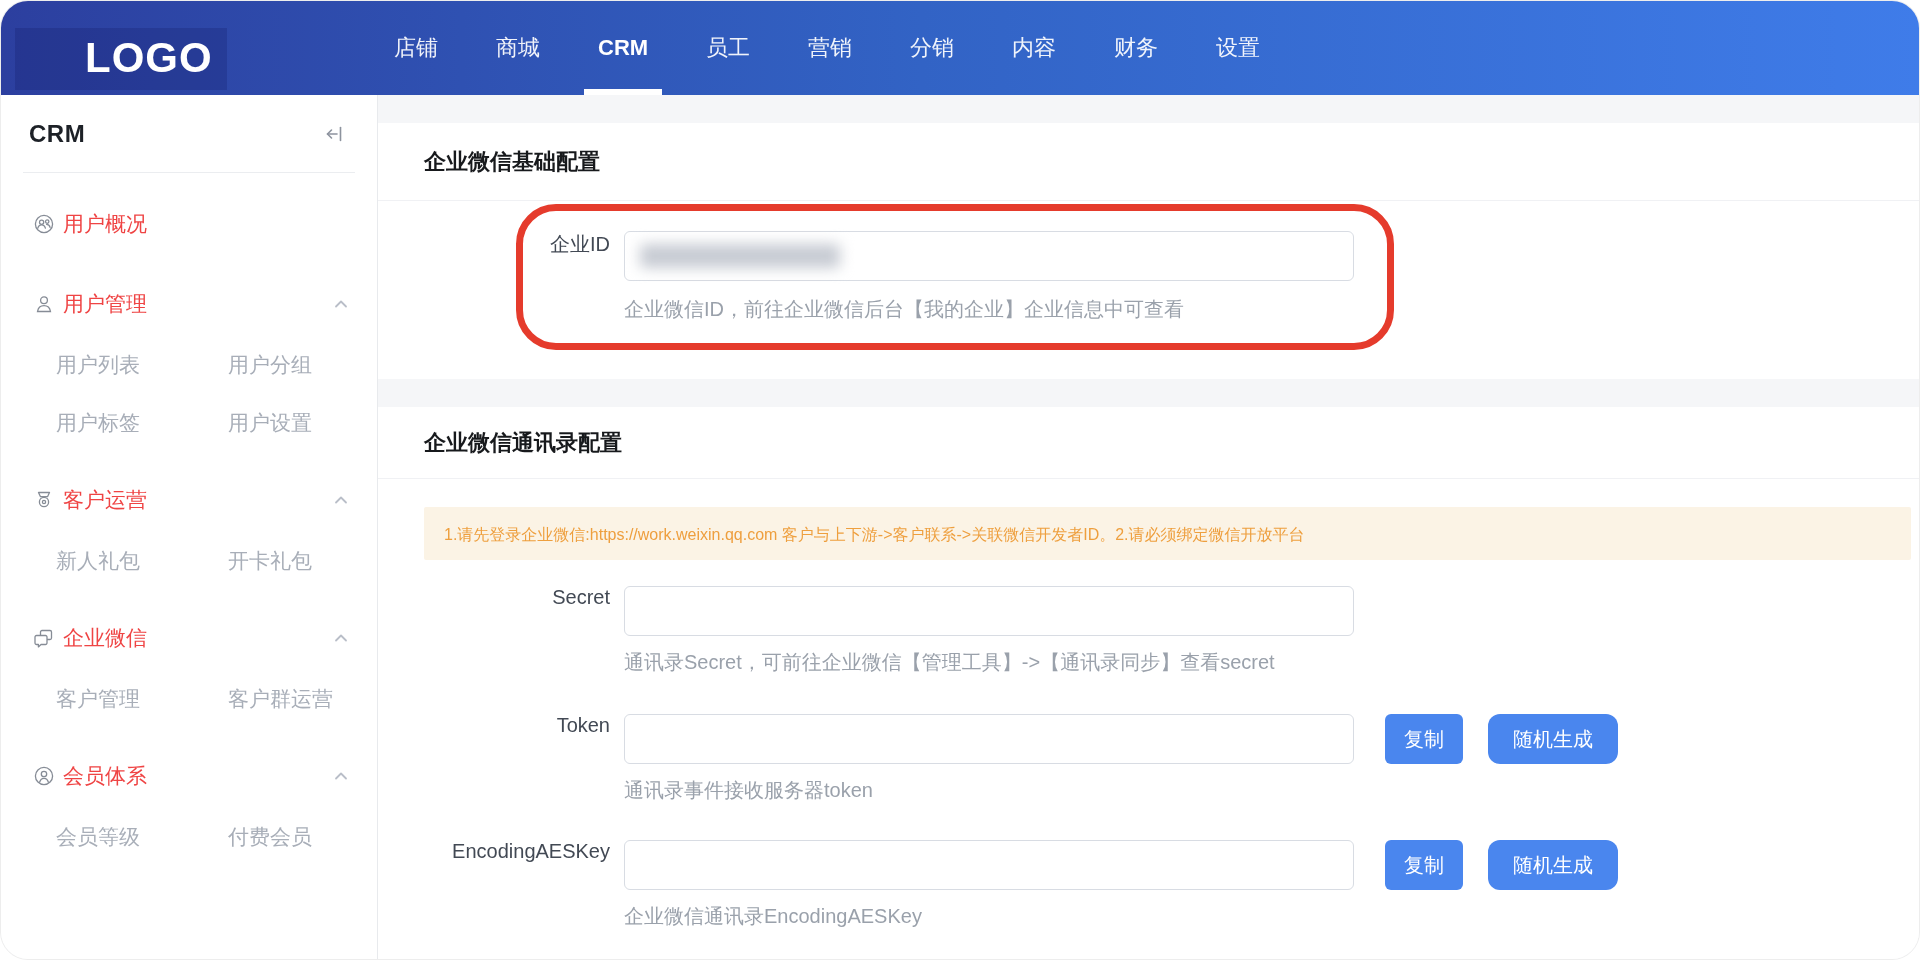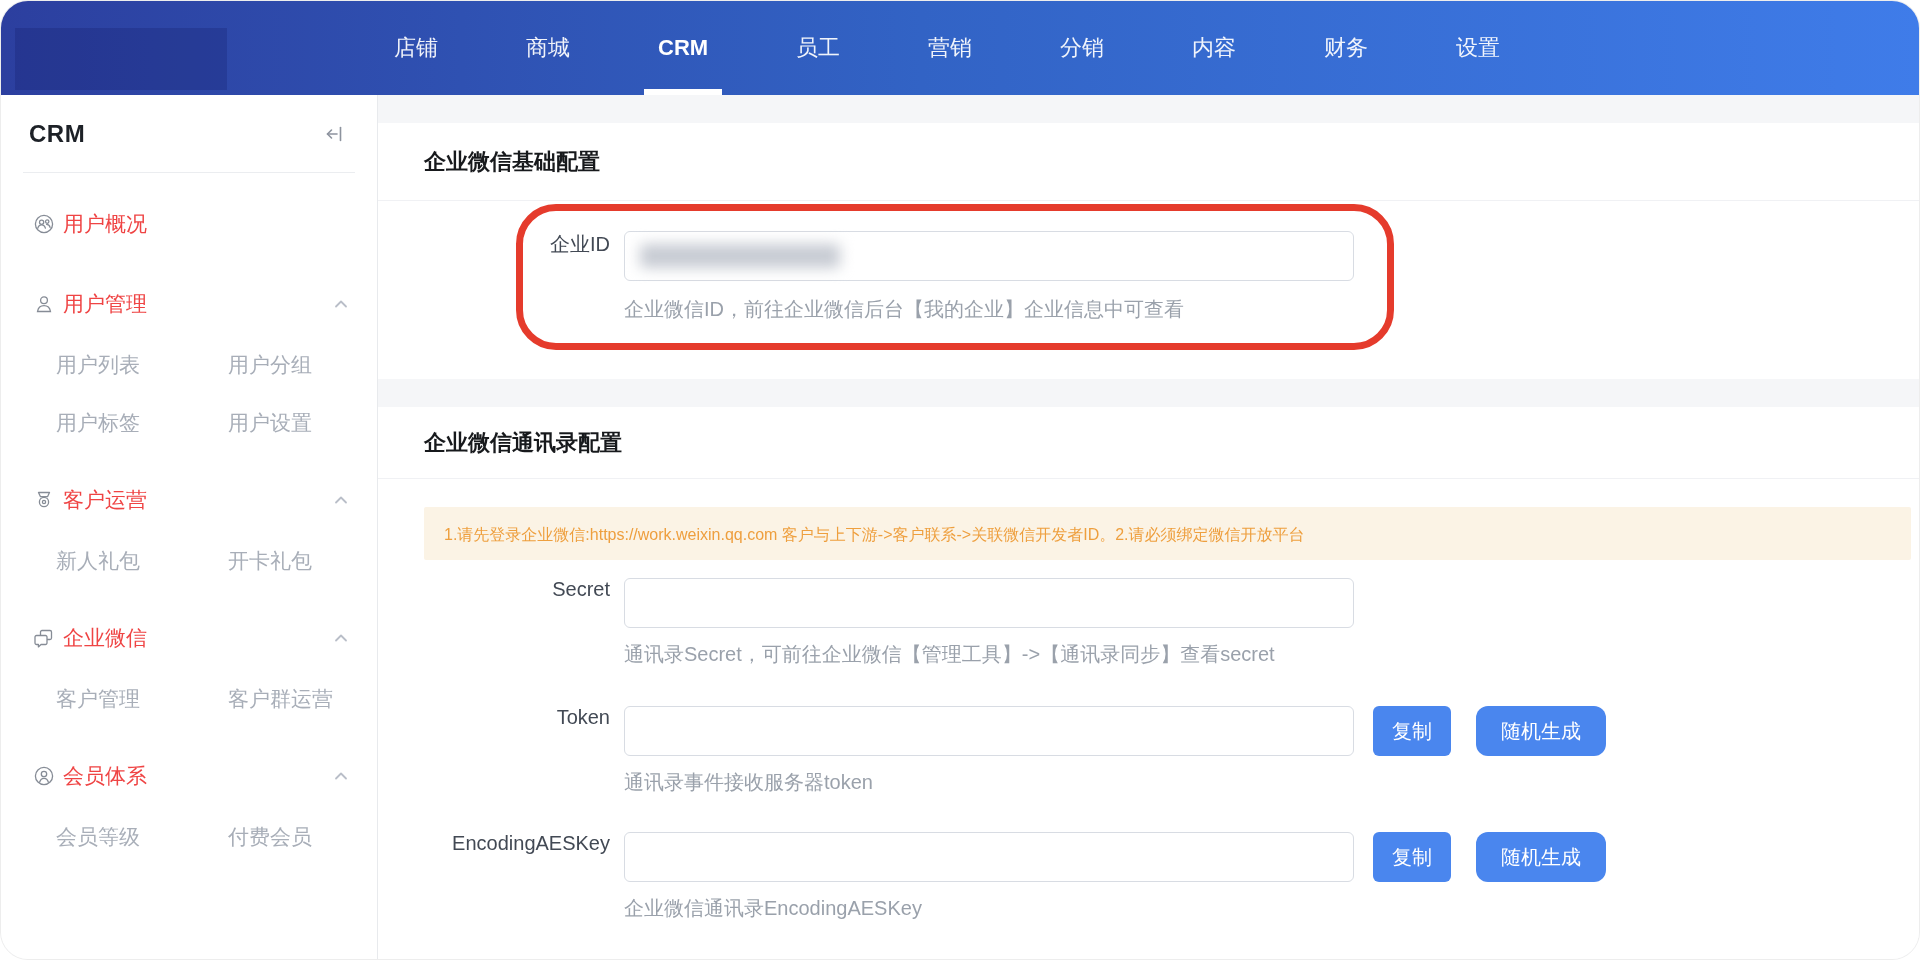--- a/index.html
+++ b/index.html
@@ -3,21 +3,21 @@
 <meta charset="utf-8">
 <style>
   html,body{margin:0;padding:0;background:#fff;}
   body{font-family:"Liberation Sans","DejaVu Sans",sans-serif;-webkit-font-smoothing:antialiased;}
   .app{position:relative;width:1920px;height:960px;background:#f5f6f8;border-radius:28px;overflow:hidden;border:1px solid #ededed;box-sizing:border-box;}
 
   
   .topnav{position:relative;height:94px;background:linear-gradient(90deg,#2c3f9f 0%,#3263c5 48%,#3f7ce9 100%);}
   .logo-badge{position:absolute;left:14px;top:27px;width:212px;height:62px;background:rgba(8,16,84,0.20);}
   .logo{position:absolute;left:84px;top:26px;height:62px;line-height:62px;color:#fff;font-size:42px;font-weight:700;letter-spacing:1px;z-index:2;}
-  .nav-tabs{position:absolute;left:393px;top:0;height:94px;display:flex;align-items:center;column-gap:88px;z-index:2;}
+  .nav-tabs{position:absolute;left:393px;top:0;height:94px;display:flex;align-items:center;column-gap:58px;z-index:2;}
   .nav-tab{position:relative;height:94px;display:flex;align-items:center;color:rgba(255,255,255,0.93);font-size:22px;cursor:pointer;white-space:nowrap;}
   .nav-tab.active{font-weight:700;color:#fff;}
   .nav-tab.active::after{content:"";position:absolute;left:50%;transform:translateX(-50%);bottom:0;width:78px;height:6px;background:#fff;}
 
   
   .sidebar{position:absolute;left:0;top:94px;width:377px;height:866px;background:#fff;border-right:1px solid #e8eaed;box-sizing:border-box;}
   .side-header{height:77px;display:flex;align-items:center;justify-content:space-between;padding:0 30px 0 28px;}
   .side-title{font-size:24px;font-weight:700;color:#1d2127;letter-spacing:0.5px;}
   .collapse-btn{width:26px;height:26px;display:flex;align-items:center;justify-content:center;cursor:pointer;color:#8d939e;}
   .side-divider{border-bottom:1px solid #ebedf0;margin:0 22px;}
@@ -35,45 +35,46 @@
   .main{position:absolute;left:377px;top:94px;right:0;height:866px;padding-top:28px;box-sizing:border-box;overflow:hidden;background:#f5f6f8;}
   .panel{background:#fff;}
   .panel + .panel{margin-top:28px;}
   .panel-head{height:78px;display:flex;align-items:center;padding-left:46px;font-size:22px;font-weight:700;color:#17191c;border-bottom:1px solid #f0f1f4;box-sizing:border-box;text-align:right;}
   .panel-head.short{height:72px;}
   .panel-body{padding:30px 0 56px 0;}
   .panel-body.second{padding:0 0 40px 0;}
 
   .notice-banner{margin:28px 8px 0 46px;height:53px;line-height:56px;background:#fbf3e5;border-radius:2px;padding-left:20px;font-size:16px;color:#ee9f3e;white-space:nowrap;overflow:hidden;}
 
-  .rows2{padding-top:18px;}
+  .rows2{padding-top:26px;}
   .form-row{display:flex;}
   .form-row.mt38{margin-top:38px;}
   .form-row.mt36{margin-top:36px;}
   .f-label{width:232px;text-align:right;font-size:20px;color:#424954;flex-shrink:0;white-space:nowrap;}
   .f-input{margin-left:14px;width:730px;height:50px;border:1px solid #d8dce3;border-radius:6px;background:#fff;box-sizing:border-box;display:flex;align-items:center;padding:0 15px;}
   input.raw{border:none;outline:none;width:100%;height:100%;font-size:20px;color:#333;background:transparent;padding:0;}
   .blur-val{width:200px;height:24px;background:#c7cbd3;border-radius:4px;filter:blur(7px);}
   .f-help{margin-left:246px;margin-top:12px;height:28px;line-height:28px;font-size:20px;color:#9aa1ab;white-space:nowrap;}
   .f-help.first{margin-top:14px;}
   .btn{height:50px;border:none;border-radius:6px;background:#4a86ee;color:#fff;font-size:20px;display:inline-flex;align-items:center;justify-content:center;cursor:pointer;font-family:inherit;}
-  .btn-copy{width:78px;margin-left:19px;}
+  .btn-copy{width:78px;margin-left:31px;}
   .btn-gen{width:130px;margin-left:25px;border-radius:12px;}
 
   .red-annotation{position:absolute;left:515px;top:203px;width:878px;height:146px;border:7px solid #e53b2c;border-radius:40px;pointer-events:none;z-index:6;box-sizing:border-box;}
 
   svg{display:block;}
 </style>
 </head>
 <body>
 
 <div class="app">
 
   <div class="topnav">
     <div class="logo-badge"></div>
+    <div class="logo">LOGO</div>
     <div class="nav-tabs">
       <div class="nav-tab">店铺</div>
       <div class="nav-tab">商城</div>
       <div class="nav-tab active">CRM</div>
       <div class="nav-tab">员工</div>
       <div class="nav-tab">营销</div>
       <div class="nav-tab">分销</div>
       <div class="nav-tab">内容</div>
       <div class="nav-tab">财务</div>
       <div class="nav-tab">设置</div>

